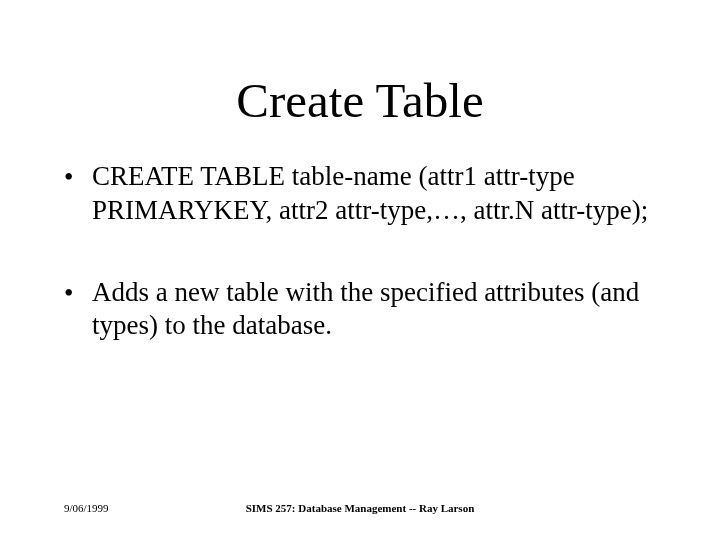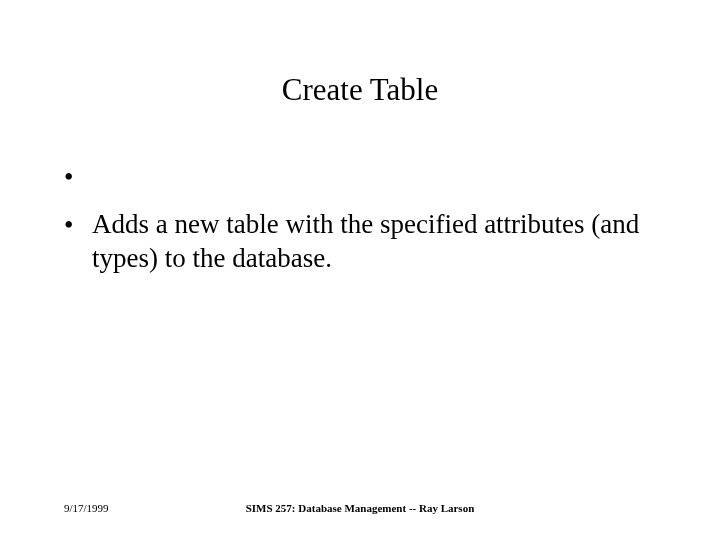--- a/index.html
+++ b/index.html
@@ -17,21 +17,21 @@
     width: 720px;
     height: 540px;
     box-sizing: border-box;
   }
   .title {
     position: absolute;
     top: 72px;
     left: 0;
     width: 720px;
     text-align: center;
-    font-size: 31px;
+    font-size: 49px;
     font-weight: 400;
   }
   .body {
     position: absolute;
     top: 160px;
     left: 64px;
     right: 64px;
     font-size: 27px;
     line-height: 1.25;
   }
@@ -66,26 +66,27 @@
 <body>
 
 <div class="slide">
 
   <div class="title">Create Table</div>
 
   <div class="body">
 
     <div class="bullet">
       <span class="dot">•</span>
+      <span>CREATE TABLE table-name (attr1 attr-type PRIMARYKEY, attr2 attr-type,…, attr.N attr-type);</span>
     </div>
 
     <div class="bullet">
       <span class="dot">•</span>
       <span>Adds a new table with the specified attributes (and types) to the database.</span>
     </div>
 
   </div>
 
-  <div class="footer-left">9/17/1999</div>
+  <div class="footer-left">9/06/1999</div>
 
   <div class="footer-center">SIMS 257: Database Management -- Ray Larson</div>
 
 </div>
 
 </body></html>

